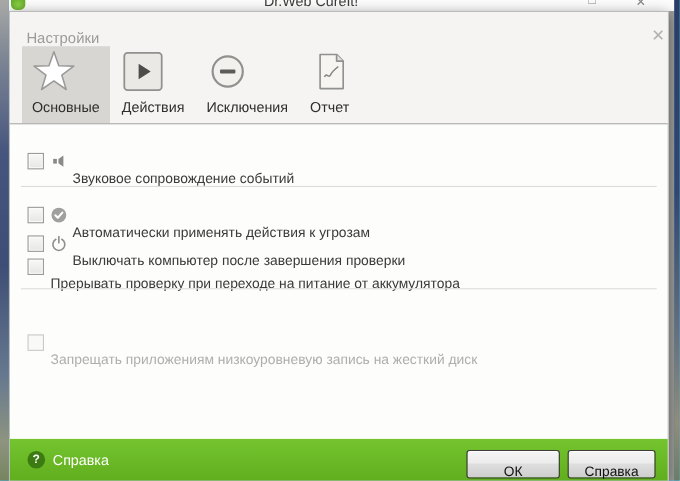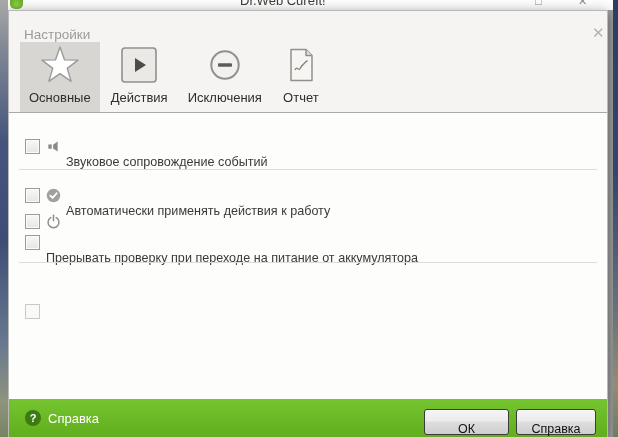--- a/index.html
+++ b/index.html
@@ -18,21 +18,21 @@
     background:radial-gradient(circle at 50% 60%,#8cd14a,#5ba21e);border-radius:3px 3px 5px 5px;}
   .bg-max{position:absolute;left:527px;top:-5px;font-size:11px;color:#8a8a88;}
   .bg-close{position:absolute;left:570px;top:-5px;font-size:11px;color:#8a8a88;}
   
   .dialog{position:absolute;left:8px;top:10px;width:600px;height:427px;box-sizing:border-box;
     background:#fdfdfc;border:1px solid #b9b9b7;border-bottom:none;box-shadow:0 3px 12px rgba(0,0,0,.45);}
   .dlg-header-bg{position:absolute;left:0;top:0;width:100%;height:101px;background:#f5f4f2;}
   .dlg-title{position:absolute;left:15px;top:16px;font-size:13.5px;color:#9b9b99;}
   .dlg-close{position:absolute;left:583px;top:14px;font-size:15px;color:#b2b2b0;cursor:pointer;line-height:1;}
   .tabs{position:absolute;left:11px;top:31px;height:70px;display:flex;}
-  .tab{display:flex;flex-direction:column;align-items:center;justify-content:flex-end;
+  .tab{display:flex;flex-direction:column;align-items:flex-start;justify-content:flex-end;
     padding:0 9px 7px;margin-right:2px;cursor:pointer;}
   .tab.selected{background:#d8d6d3;}
   .ticon{height:48px;display:flex;align-items:center;justify-content:center;}
   .tab-label{font-size:13px;color:#2e2e2c;margin-top:3px;white-space:nowrap;}
   .tabbar-line{position:absolute;left:0;top:101px;width:100%;height:1px;background:#a9a9a7;}
   
   .row{position:absolute;left:16px;height:18px;display:flex;align-items:center;cursor:pointer;}
   .cb{width:13px;height:13px;border:1px solid #9b9b99;flex:none;
     background:linear-gradient(180deg,#f8f8f8,#e6e6e5);box-shadow:inset 0 0 0 1px #fbfbfa;margin-right:6px;}
   .row.disabled .cb{border-color:#c9c9c7;background:#f9f9f8;box-shadow:none;}
@@ -124,39 +124,41 @@
     <div class="divider" style="top:158px"></div>
 
     <div class="row" style="top:175px">
       <span class="cb"></span>
       <span class="ricon">
         <svg width="15" height="15" viewBox="0 0 16 16">
             <circle cx="8" cy="8" r="7.2" fill="#a0a09e"></circle>
             <path d="M4.6,8.2 L7,10.6 L11.4,5.6" stroke="#ffffff" stroke-width="2" fill="none" stroke-linecap="round" stroke-linejoin="round"></path>
           </svg>
       </span>
-      <span class="rlabel">Автоматически применять действия к работу</span>
+      <span class="rlabel">Автоматически применять действия к угрозам</span>
     </div>
     <div class="row" style="top:201px">
       <span class="cb"></span>
       <span class="ricon">
         <svg width="15" height="15" viewBox="0 0 16 16">
             <path d="M5.1,3.8 A5.8,5.8 0 1 0 10.9,3.8" stroke="#8f8f8d" stroke-width="1.6" fill="none" stroke-linecap="round"></path>
             <path d="M8,1.2 L8,7.2" stroke="#8f8f8d" stroke-width="1.6" stroke-linecap="round"></path>
           </svg>
       </span>
+      <span class="rlabel">Выключать компьютер после завершения проверки</span>
     </div>
     <div class="row" style="top:222px">
       <span class="cb"></span>
       <span class="rlabel">Прерывать проверку при переходе на питание от аккумулятора</span>
     </div>
     <div class="divider" style="top:251px"></div>
 
     <div class="row disabled" style="top:291px">
       <span class="cb"></span>
+      <span class="rlabel">Запрещать приложениям низкоуровневую запись на жесткий диск</span>
     </div>
 
     <div class="footer">
       <div class="help">
         <span class="help-badge">?</span>
         <span class="help-label">Справка</span>
       </div>
       <button class="btn btn-ok">ОК</button>
       <button class="btn btn-cancel">Справка</button>
     </div>

